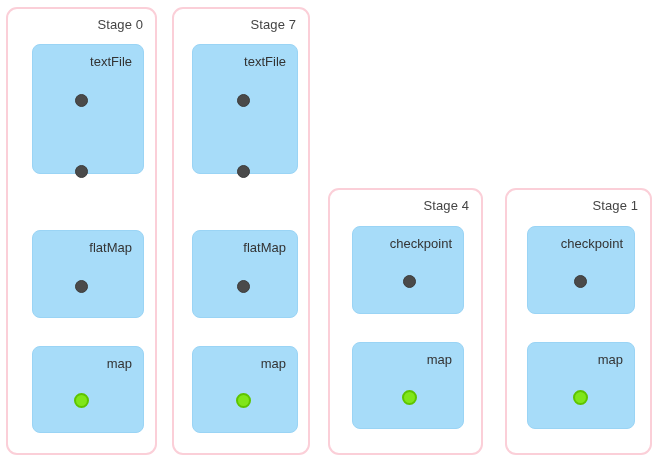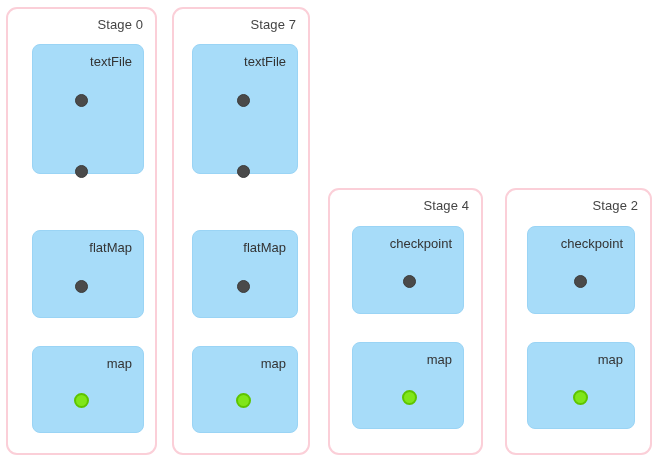--- a/index.html
+++ b/index.html
@@ -133,21 +133,21 @@
       </div>
       <div class="rddbox" style="left: 352px; top: 226px; width: 112px; height: 88px; background: rgb(167, 220, 249); border-color: rgb(154, 212, 245);">
         <div class="rdd-label">checkpoint</div>
       </div>
       <div class="node dark" style="left: 402.5px; top: 274.5px; background: rgb(74, 74, 74);"></div>
       <div class="rddbox" style="left: 352px; top: 342px; width: 112px; height: 87px; background: rgb(167, 220, 249); border-color: rgb(154, 212, 245);">
         <div class="rdd-label">map</div>
       </div>
       <div class="node green" style="left: 401.5px; top: 389.5px; background: rgb(128, 230, 25); border-color: rgb(94, 196, 0);"></div>
       <div class="stage" style="left: 505px; top: 188px; width: 147px; height: 267px; border-color: rgb(251, 207, 216);">
-        <div class="stage-label" style="color: rgb(68, 68, 68);">Stage 2</div>
+        <div class="stage-label" style="color: rgb(68, 68, 68);">Stage 1</div>
       </div>
       <div class="rddbox" style="left: 527px; top: 226px; width: 108px; height: 88px; background: rgb(167, 220, 249); border-color: rgb(154, 212, 245);">
         <div class="rdd-label">checkpoint</div>
       </div>
       <div class="node dark" style="left: 573.5px; top: 274.5px; background: rgb(74, 74, 74);"></div>
       <div class="rddbox" style="left: 527px; top: 342px; width: 108px; height: 87px; background: rgb(167, 220, 249); border-color: rgb(154, 212, 245);">
         <div class="rdd-label">map</div>
       </div>
       <div class="node green" style="left: 572.5px; top: 389.5px; background: rgb(128, 230, 25); border-color: rgb(94, 196, 0);"></div>
     </div>

